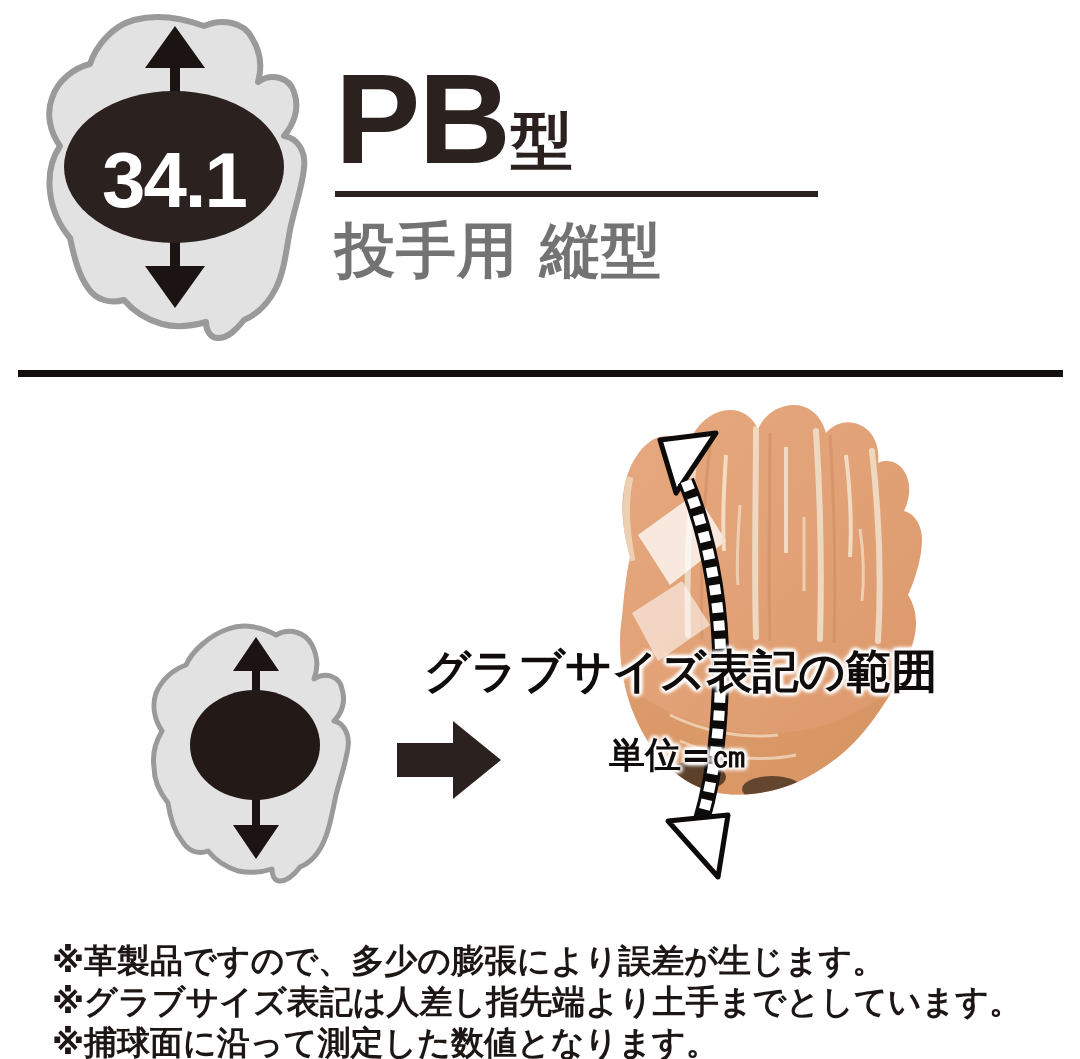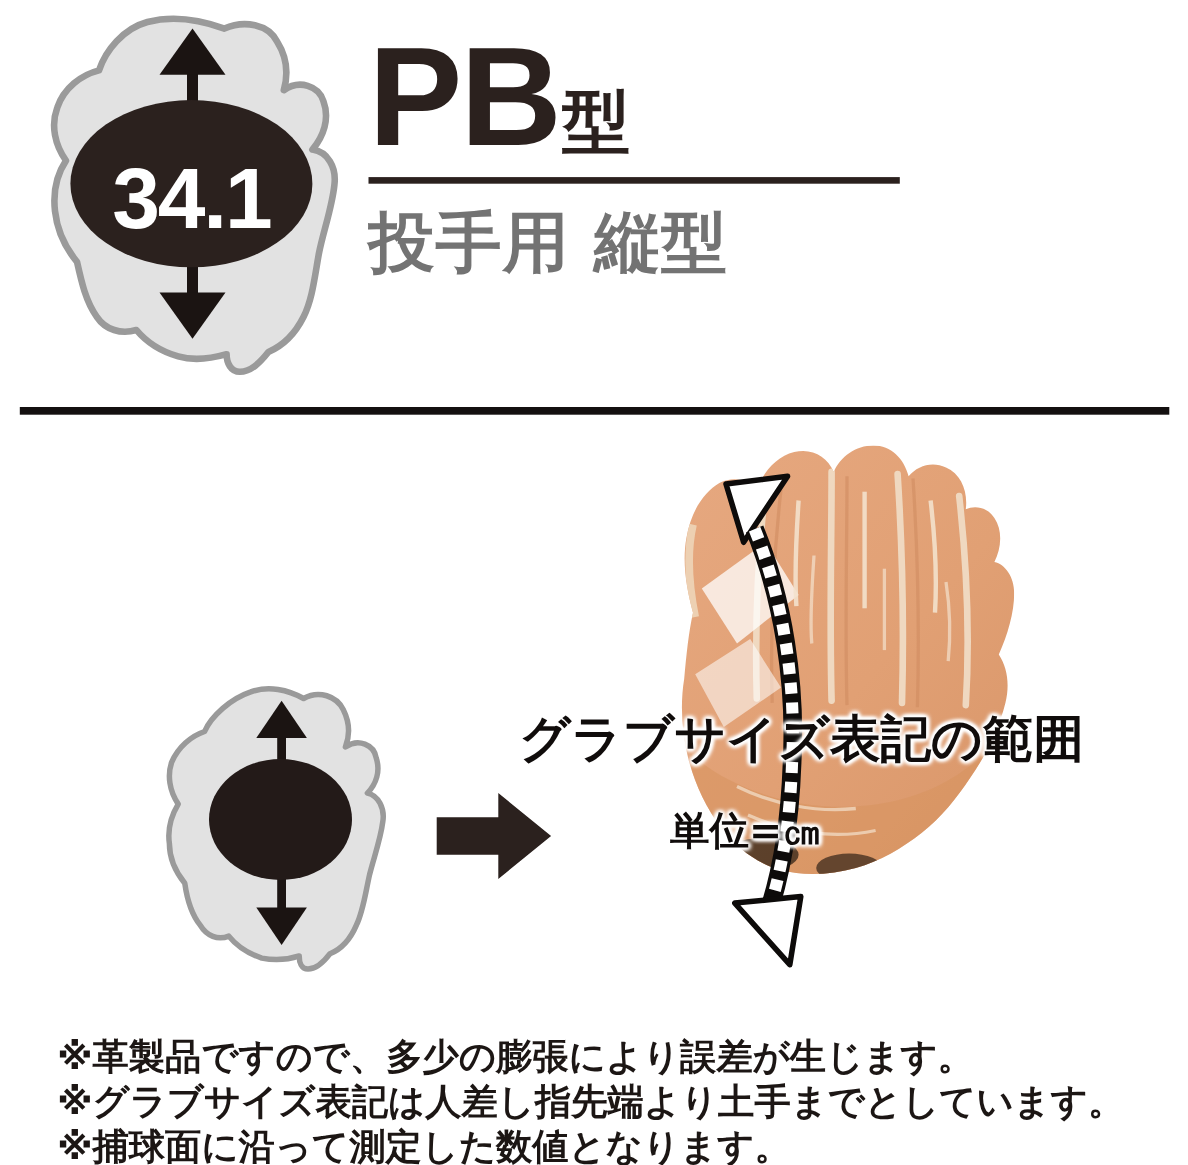--- a/index.html
+++ b/index.html
@@ -60,20 +60,21 @@
   #title-block {
     position: absolute;
     left: 335px; top: 18px;
     width: 490px;
   }
   #model-line {
     display: flex;
     align-items: flex-end;
     height: 130px;
     line-height: 1;
+    margin-top: 30px;
   }
   #model-code {
     font-size: 128px;
     font-weight: bold;
     letter-spacing: -2px;
     color: #2b211e;
     line-height: 0.92;
     font-family: "Liberation Sans", "DejaVu Sans", sans-serif;
   }
   #model-suffix {
@@ -142,21 +143,20 @@
     position: absolute;
     left: 424px; top: 641px;
     font-size: 46px;
     font-weight: bold;
     color: #100c0b;
     white-space: nowrap;
     text-shadow:
        2px 0 3px #fff, -2px 0 3px #fff, 0 2px 3px #fff, 0 -2px 3px #fff,
        2px 2px 4px #fff, -2px -2px 4px #fff, 2px -2px 4px #fff, -2px 2px 4px #fff;
     font-family: "DejaVu Sans", "Liberation Sans", sans-serif;
-    margin-left: 48px;
   }
   #unit-caption {
     position: absolute;
     left: 609px; top: 719px;
     font-size: 36px;
     font-weight: bold;
     color: #100c0b;
     white-space: nowrap;
     text-shadow:
        2px 0 3px #fff, -2px 0 3px #fff, 0 2px 3px #fff, 0 -2px 3px #fff,

